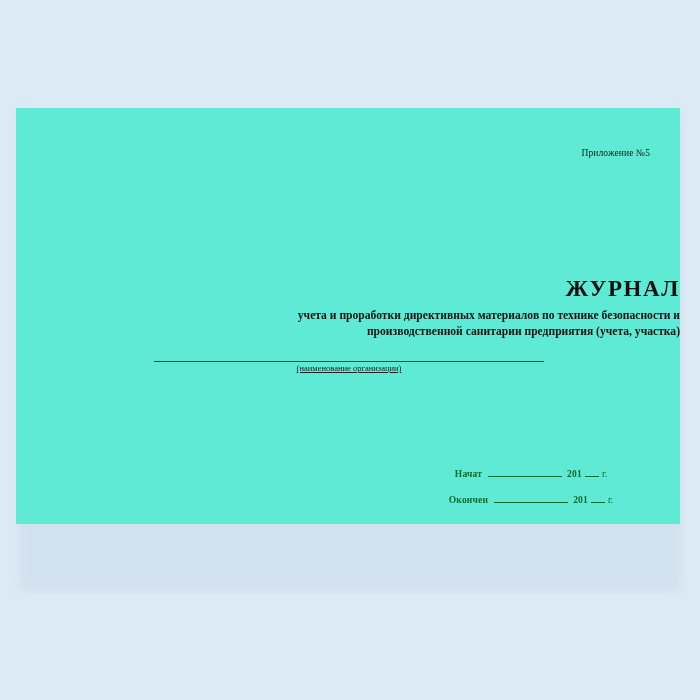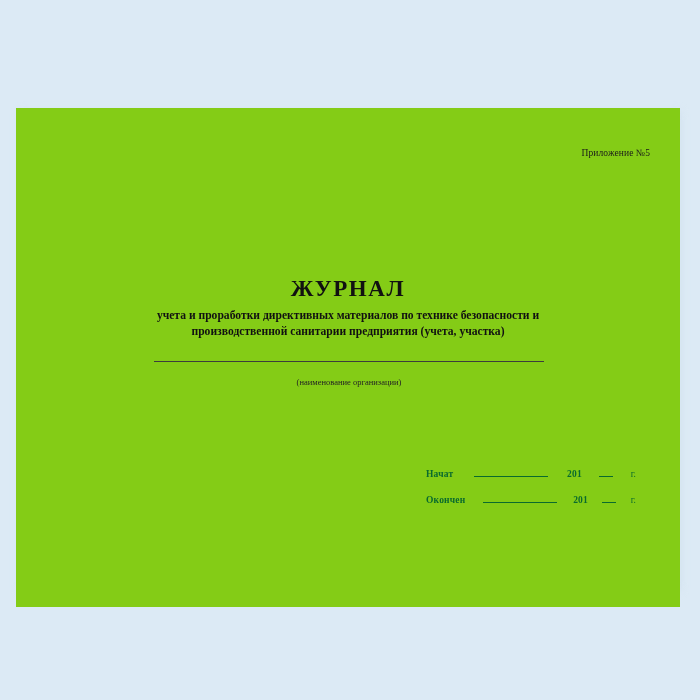--- a/index.html
+++ b/index.html
@@ -26,38 +26,38 @@
     height: 480px;
     background: #cfdfec;
     filter: blur(4px);
     opacity: 0.75;
   }
   .page {
     position: absolute;
     left: 16px;
     top: 108px;
     width: 664px;
-    height: 499px;
-    background: #84cc16;
+    height: 416px;
+    background: #5eead4;
   }
   .appendix {
     position: absolute;
     right: 30px;
     top: 40px;
     font-size: 9.5px;
     color: #1a1a1a;
     letter-spacing: 0.1px;
     white-space: nowrap;
   }
   .title-block {
     position: absolute;
     left: 0;
     right: 0;
     top: 168px;
-    text-align: center;
+    text-align: right;
   }
   .doc-title {
     font-size: 23px;
     font-weight: bold;
     letter-spacing: 1.6px;
     color: #111111;
     line-height: 1.1;
   }
   .doc-subtitle {
     margin-top: 7px;
@@ -72,35 +72,36 @@
     width: 390px;
     top: 252px;
     text-align: center;
   }
   .org-rule {
     border-bottom: 1px solid #3c3c3c;
     height: 1px;
     width: 100%;
   }
   .org-caption {
-    margin-top: 15px;
+    margin-top: 1px;
     font-size: 8.5px;
     color: #242424;
+    text-decoration: underline;
   }
   .dates {
     position: absolute;
     right: 44px;
     top: 360px;
     width: 210px;
     color: #0a6b2e;
   }
   .date-row {
     display: flex;
     align-items: baseline;
-    justify-content: space-between;
+    justify-content: center;
     font-size: 9.5px;
     margin-bottom: 15px;
     white-space: nowrap;
   }
   .date-label {
     color: #0a6b2e;
     font-weight: bold;
     letter-spacing: 0.2px;
   }
   .date-line {

